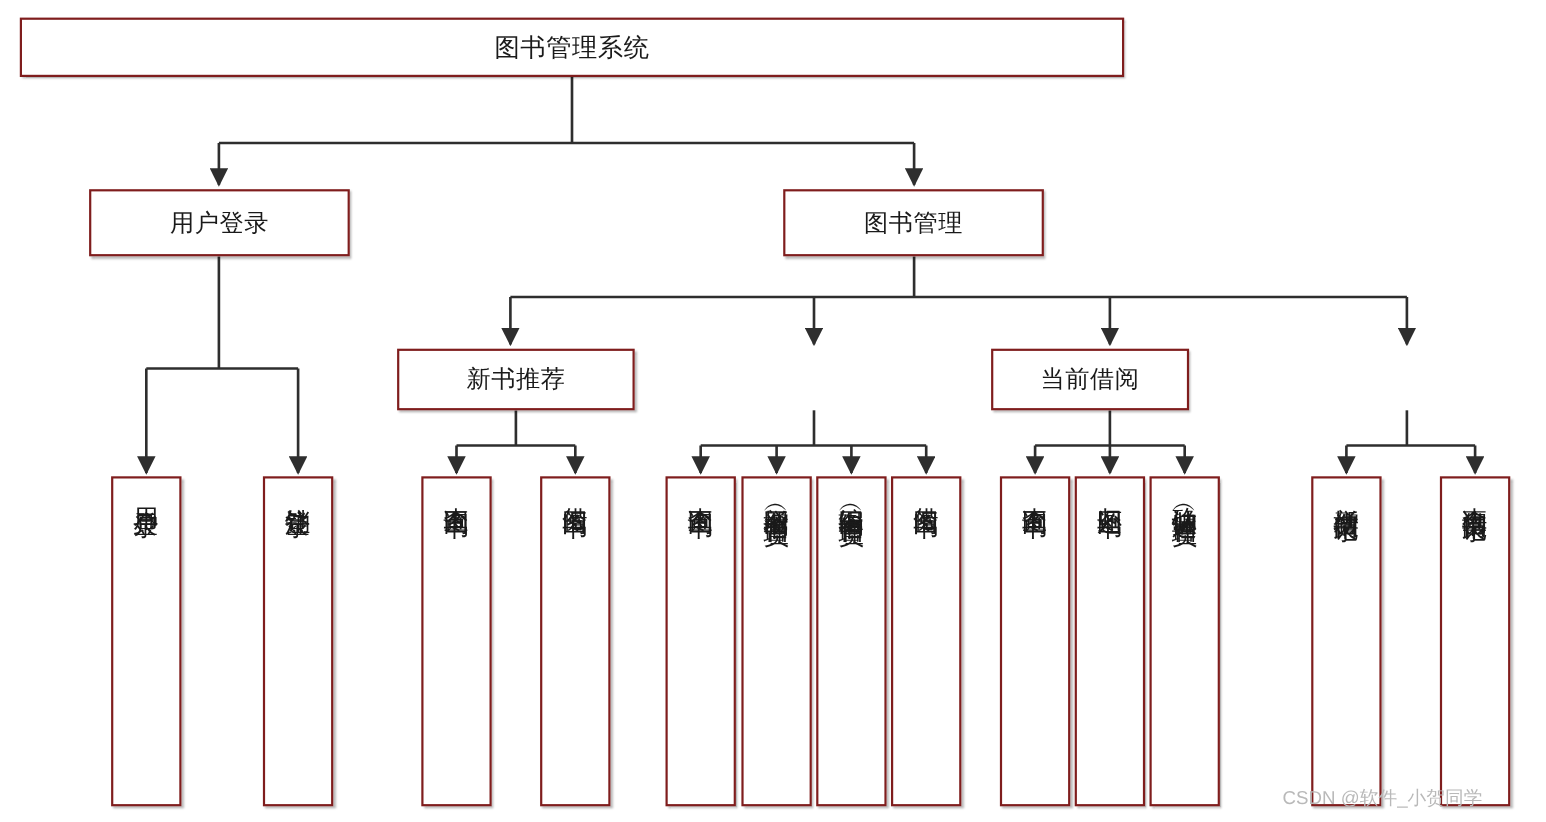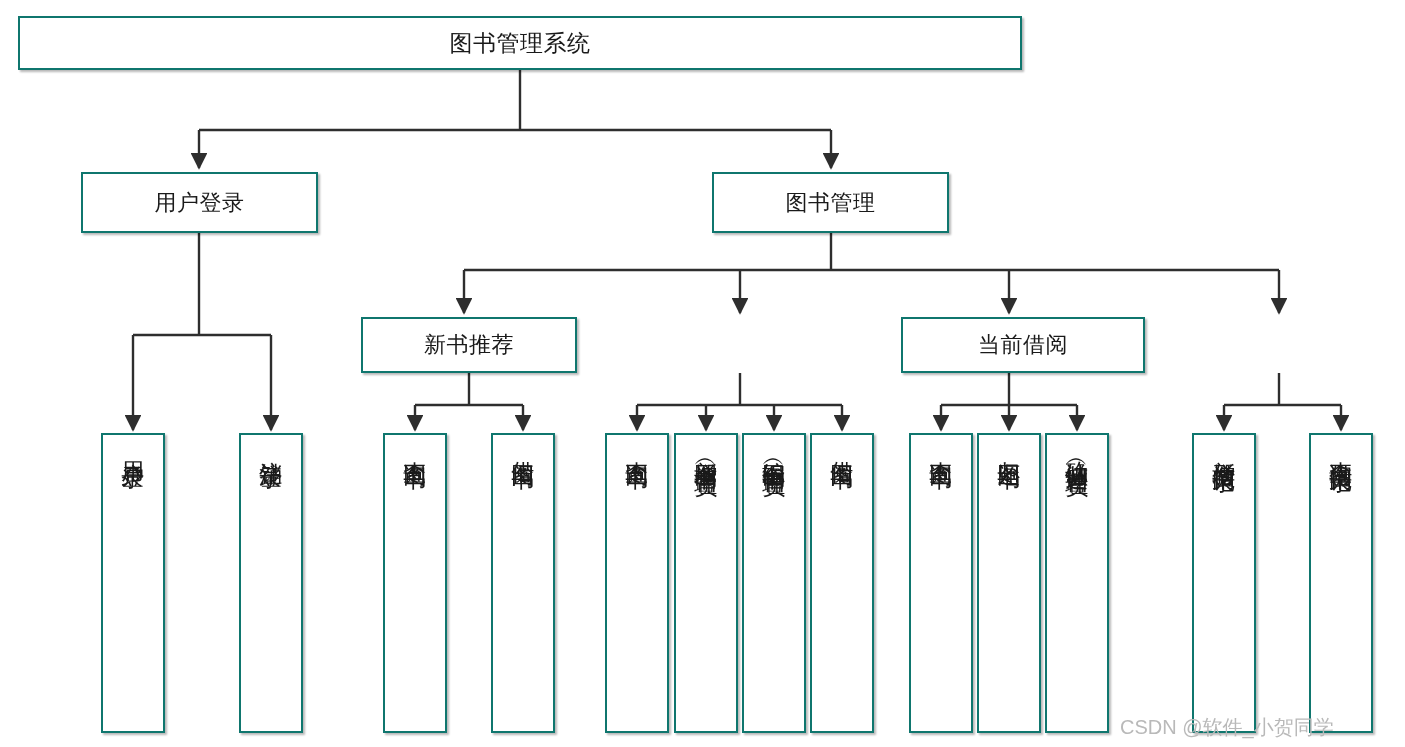--- a/index.html
+++ b/index.html
@@ -22,21 +22,21 @@
     position: absolute;
     left: 0;
     top: 0;
     width: 1405px;
     height: 747px;
   }
   .node {
     position: absolute;
     box-sizing: border-box;
     background: #ffffff;
-    border: 2px solid #0f766e;
+    border: 2px solid #7f1d1d;
     box-shadow: 2px 2px 2px rgba(0,0,0,0.28);
     display: flex;
     align-items: center;
     justify-content: center;
     color: #1a1a1a;
     z-index: 3;
   }
   .node .label {
     display: block;
     text-align: center;
@@ -59,23 +59,23 @@
   .node.v .label {
     writing-mode: vertical-rl;
     text-orientation: upright;
     font-size: 23px;
     line-height: 1.06;
     letter-spacing: 2px;
     white-space: nowrap;
   }
   .watermark {
     position: absolute;
-    left: 1120px;
+    left: 1166px;
     top: 714px;
-    font-size: 20px;
+    font-size: 17px;
     color: #b9b9b9;
     white-space: nowrap;
     z-index: 6;
     pointer-events: none;
     font-family: "Liberation Sans", "DejaVu Sans", sans-serif;
   }
 </style>
 </head>
 <body>
 
@@ -138,21 +138,21 @@
   <div class="node h" style="left:81px; top:172px; width:237px; height:61px;">
     <span class="label">用户登录</span>
   </div>
   <div class="node h" style="left:712px; top:172px; width:237px; height:61px;">
     <span class="label">图书管理</span>
   </div>
 
   <div class="node h" style="left:361px; top:317px; width:216px; height:56px;">
     <span class="label">新书推荐</span>
   </div>
-  <div class="node h" style="left:901px; top:317px; width:244px; height:56px;justify-content:center;">
+  <div class="node h" style="left:901px; top:317px; width:180px; height:56px;justify-content:center;">
     <span class="label">当前借阅</span>
   </div>
 
   <div class="node v" style="left:101px; top:433px; width:64px; height:300px;">
     <span class="label">用户登录</span>
   </div>
   <div class="node v" style="left:239px; top:433px; width:64px; height:300px;">
     <span class="label">注销登录</span>
   </div>
 

